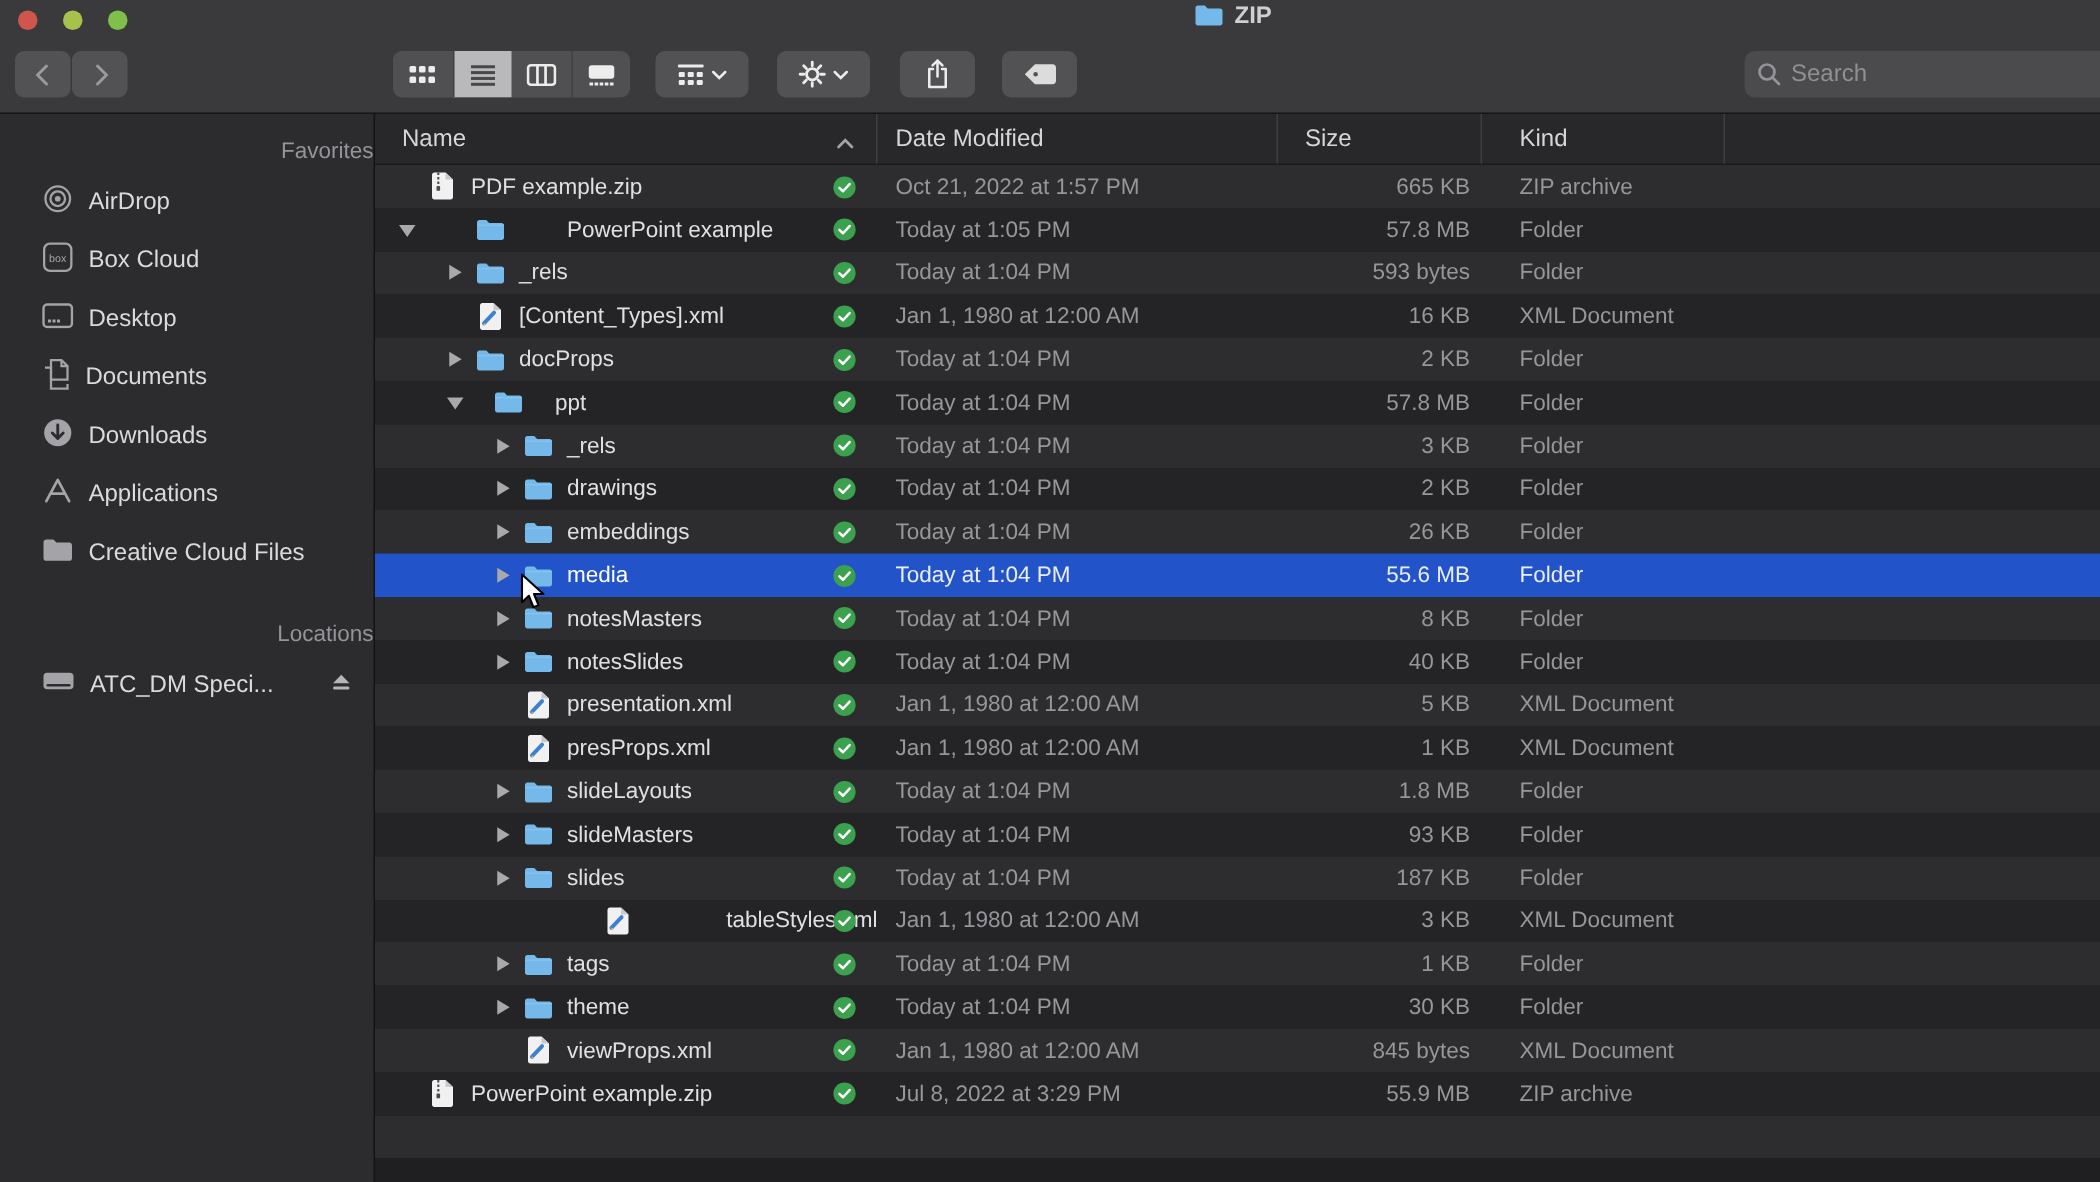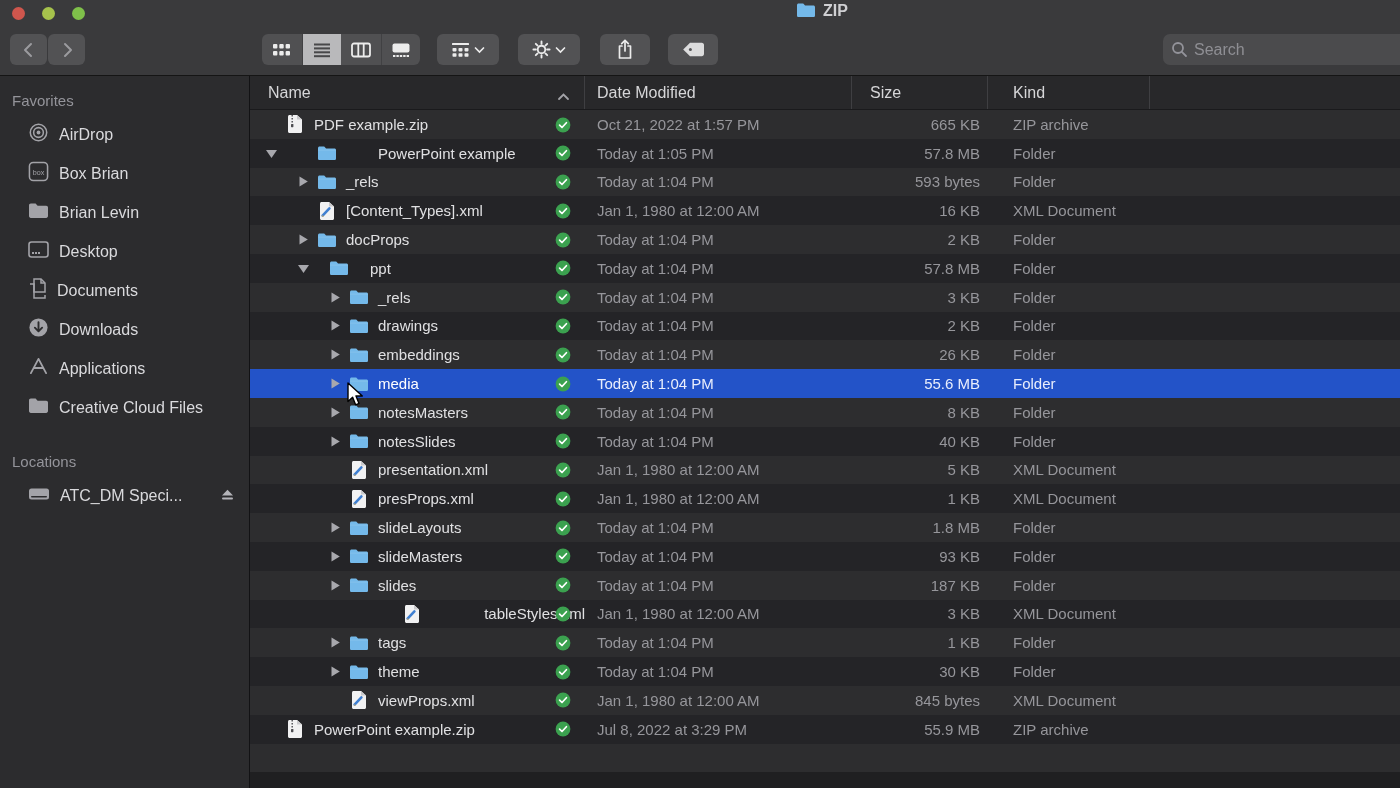--- a/index.html
+++ b/index.html
@@ -23,21 +23,21 @@
   .seg + .seg { border-left:1px solid #414143; }
   .seg.sel + .seg, .seg.pre-sel { border-left-color:transparent; }
   #btn-groupby { left:437px; width:62px; } #btn-gear { left:518px; width:62px; }
   #btn-share { left:600px; width:50px; } #btn-tag { left:668px; width:50px; }
   #search-field { position:absolute; left:1163px; top:34px; width:250px; height:31px; background:#4b4b4d; border-radius:7px;
                   display:flex; align-items:center; padding:0 8px; gap:6px; }
   #search-field input { flex:1; background:transparent; border:none; outline:none; color:#e6e6e6; font-size:16px; font-family:inherit; }
   #search-field input::placeholder { color:#8f8f94; }
 
   
-  #sidebar { position:absolute; left:0; top:76px; width:250px; height:712px; background:#2c2c2e; border-right:1px solid #121214; }
+  #sidebar { position:absolute; left:0; top:76px; width:250px; height:712px; background:#2c2c2e; border-right:1px solid #121214;text-align:right; }
   .sb-section-label { margin:16px 0 6px 12px; color:#94949a; font-size:15px; }
   .sb-item { height:39px; display:flex; align-items:center; padding-left:28px; gap:10px; color:#dadadd; font-size:16px; position:relative; }
   .sb-item .sb-label { white-space:nowrap; overflow:hidden; }
   .sb-eject { position:absolute; right:14px; top:11px; }
   .sb-gap { height:10px; }
 
   
   #content { position:absolute; left:250px; top:76px; width:1150px; height:712px; background:#1f1f21; }
   #list-header { display:grid; grid-template-columns:335px 267px 136px 162px 1fr; height:34px; background:#28282a;
                  color:#d6d6d8; font-size:16px; border-bottom:1px solid #1a1a1c; }
@@ -204,27 +204,21 @@
             </g>
             <circle cx="11" cy="11" r="2" fill="#a3a3a8"></circle>
           </svg></span>
         <span class="sb-label">AirDrop</span>
       </div>
       <div class="sb-item">
         <span><svg width="21" height="21" viewBox="0 0 22 22">
             <rect x="1.5" y="1.5" width="19" height="19" rx="4" fill="none" stroke="#a3a3a8" stroke-width="1.6"></rect>
             <text x="11" y="14.5" font-size="7.5" fill="#a3a3a8" text-anchor="middle" font-family="Liberation Sans,sans-serif">box</text>
           </svg></span>
-        <span class="sb-label">Box Brian</span>
-      </div>
-      <div class="sb-item">
-        <span><svg width="21" height="17" viewBox="0 0 21 17">
-            <path d="M1 3.4c0-1 .8-1.8 1.8-1.8h4.8l2 2.1h8.6c1 0 1.8.8 1.8 1.8v8.6c0 1-.8 1.8-1.8 1.8H2.8c-1 0-1.8-.8-1.8-1.8V3.4z" fill="#a3a3a8"></path>
-          </svg></span>
-        <span class="sb-label">Brian Levin</span>
+        <span class="sb-label">Box Cloud</span>
       </div>
       <div class="sb-item">
         <span><svg width="21" height="17" viewBox="0 0 21 17">
             <rect x="1" y="1" width="19" height="15" rx="2.5" fill="none" stroke="#a3a3a8" stroke-width="1.6"></rect>
             <g fill="#a3a3a8">
               <rect x="4" y="11" width="2" height="2"></rect>
               <rect x="7" y="11" width="2" height="2"></rect>
               <rect x="10" y="11" width="2" height="2"></rect>
             </g>
           </svg></span>

